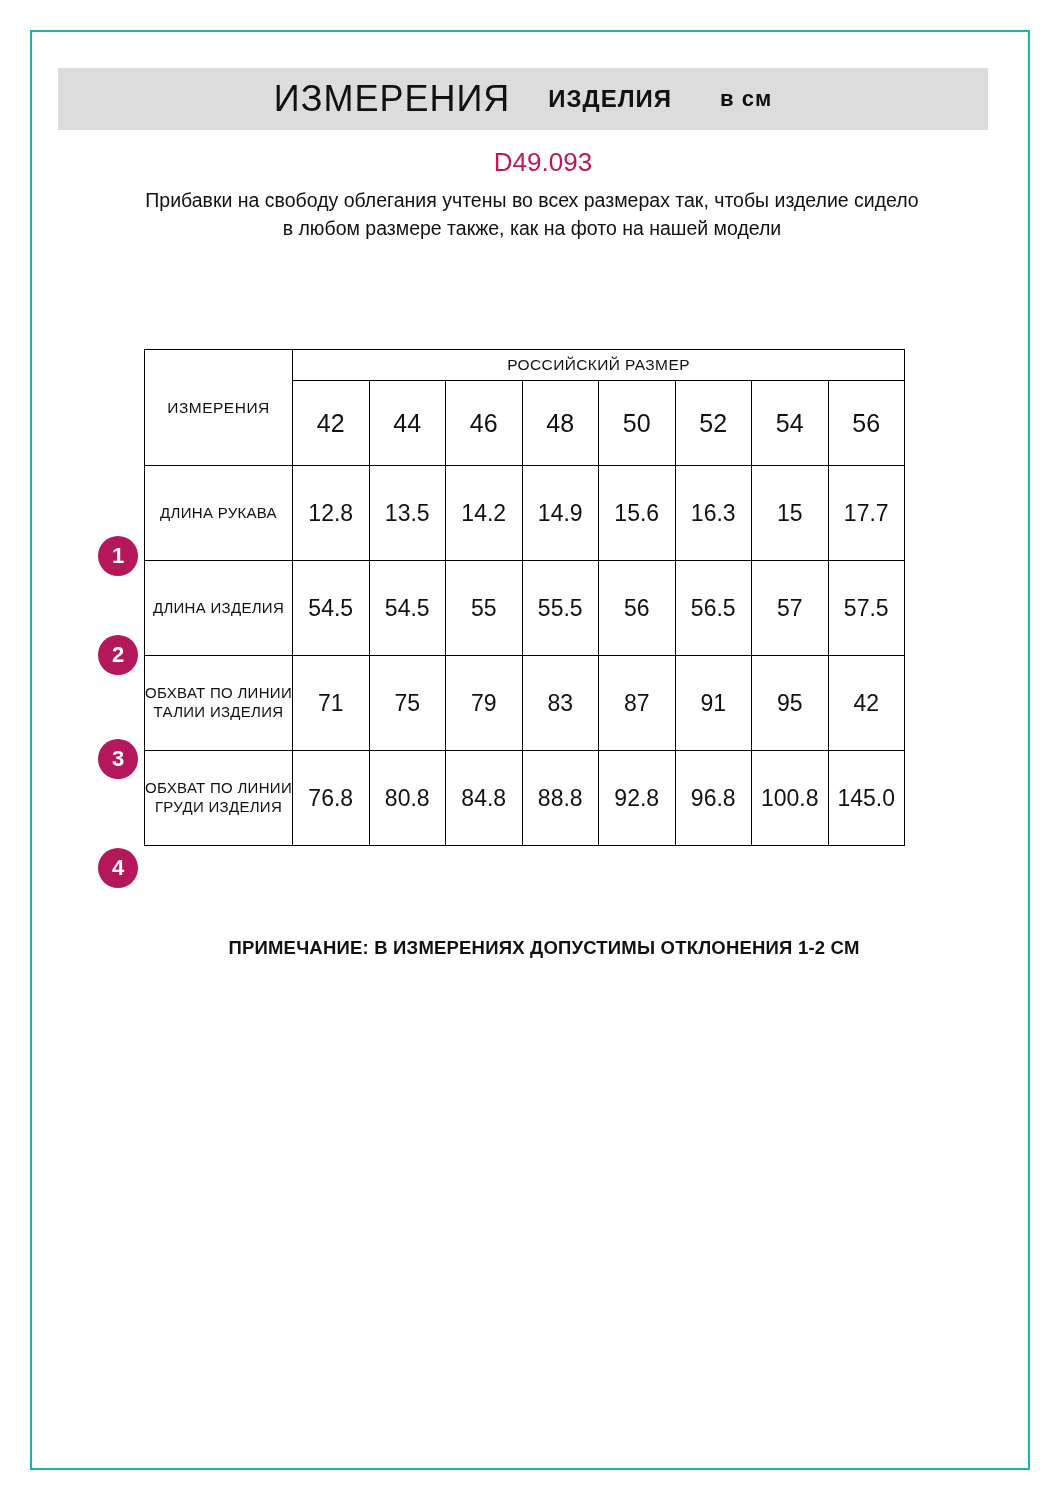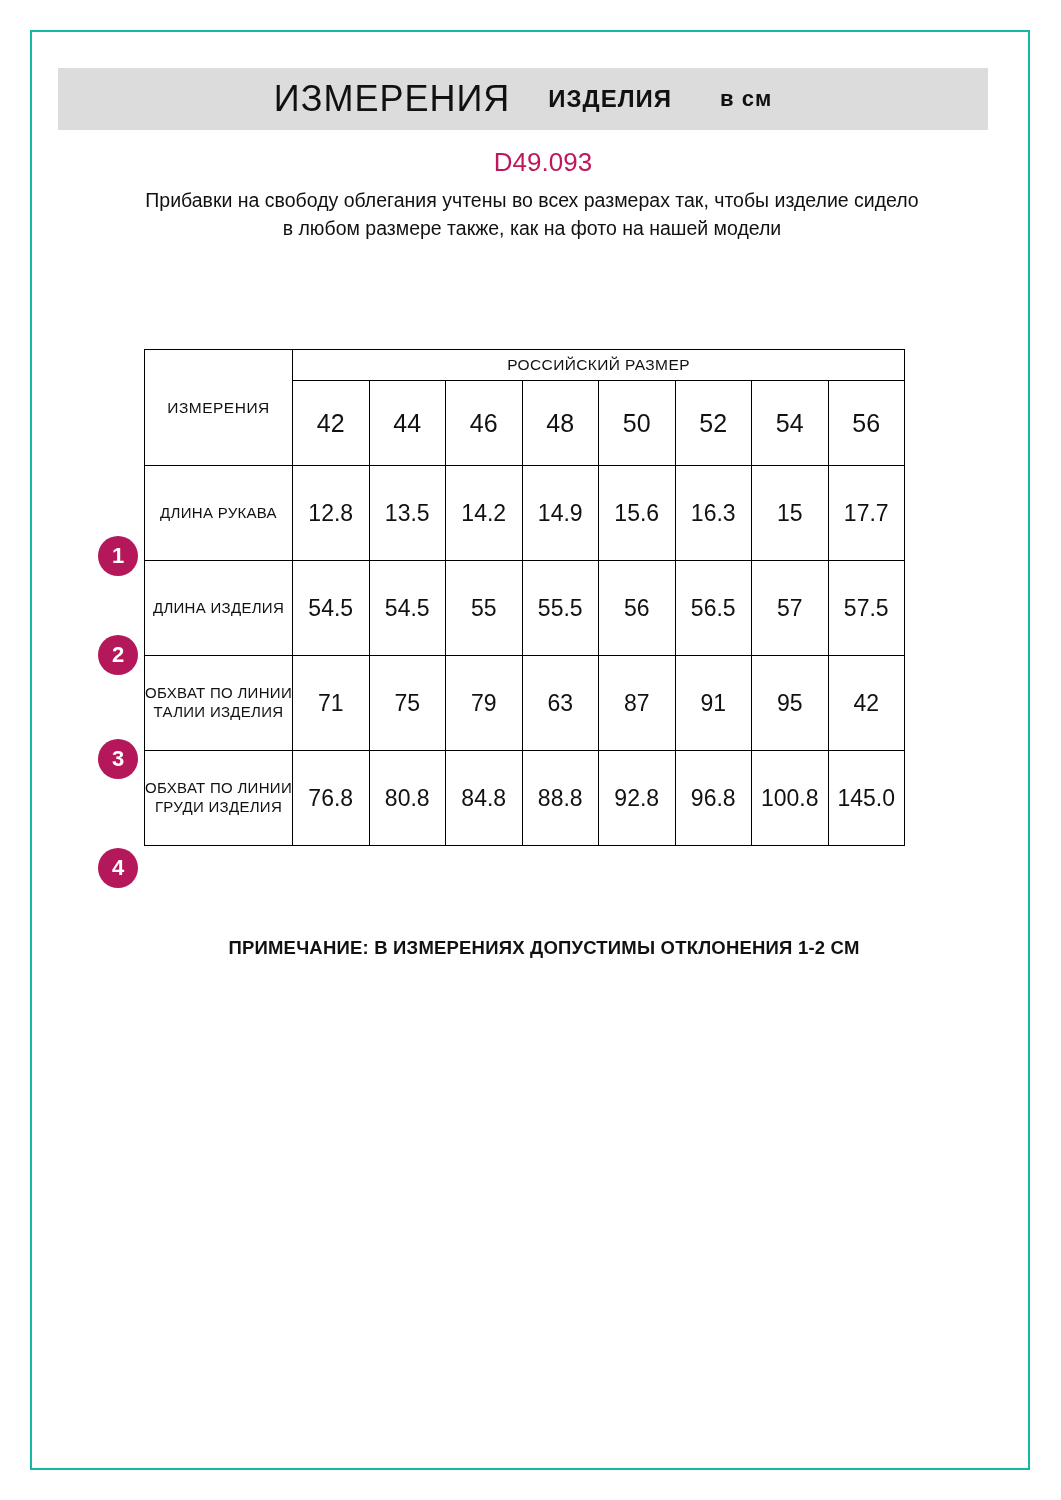--- a/index.html
+++ b/index.html
@@ -252,21 +252,21 @@
             <td class="row-value">56.5</td>
             <td class="row-value">57</td>
             <td class="row-value">57.5</td>
           </tr>
 
           <tr class="data-row">
             <td class="row-label">ОБХВАТ ПО ЛИНИИ ТАЛИИ ИЗДЕЛИЯ</td>
             <td class="row-value">71</td>
             <td class="row-value">75</td>
             <td class="row-value">79</td>
-            <td class="row-value">63</td>
+            <td class="row-value">83</td>
             <td class="row-value">87</td>
             <td class="row-value">91</td>
             <td class="row-value">95</td>
             <td class="row-value">42</td>
           </tr>
 
           <tr class="data-row">
             <td class="row-label">ОБХВАТ ПО ЛИНИИ ГРУДИ ИЗДЕЛИЯ</td>
             <td class="row-value">76.8</td>
             <td class="row-value">80.8</td>

